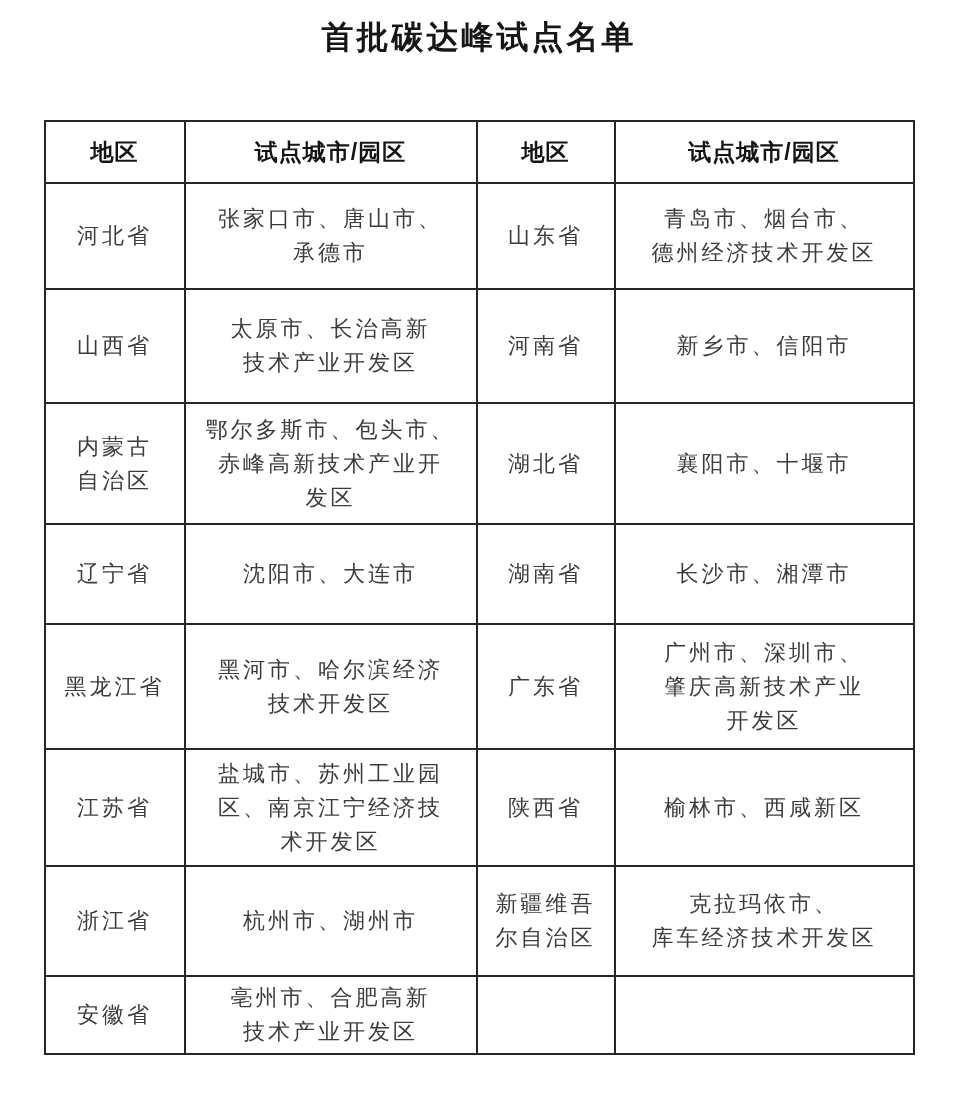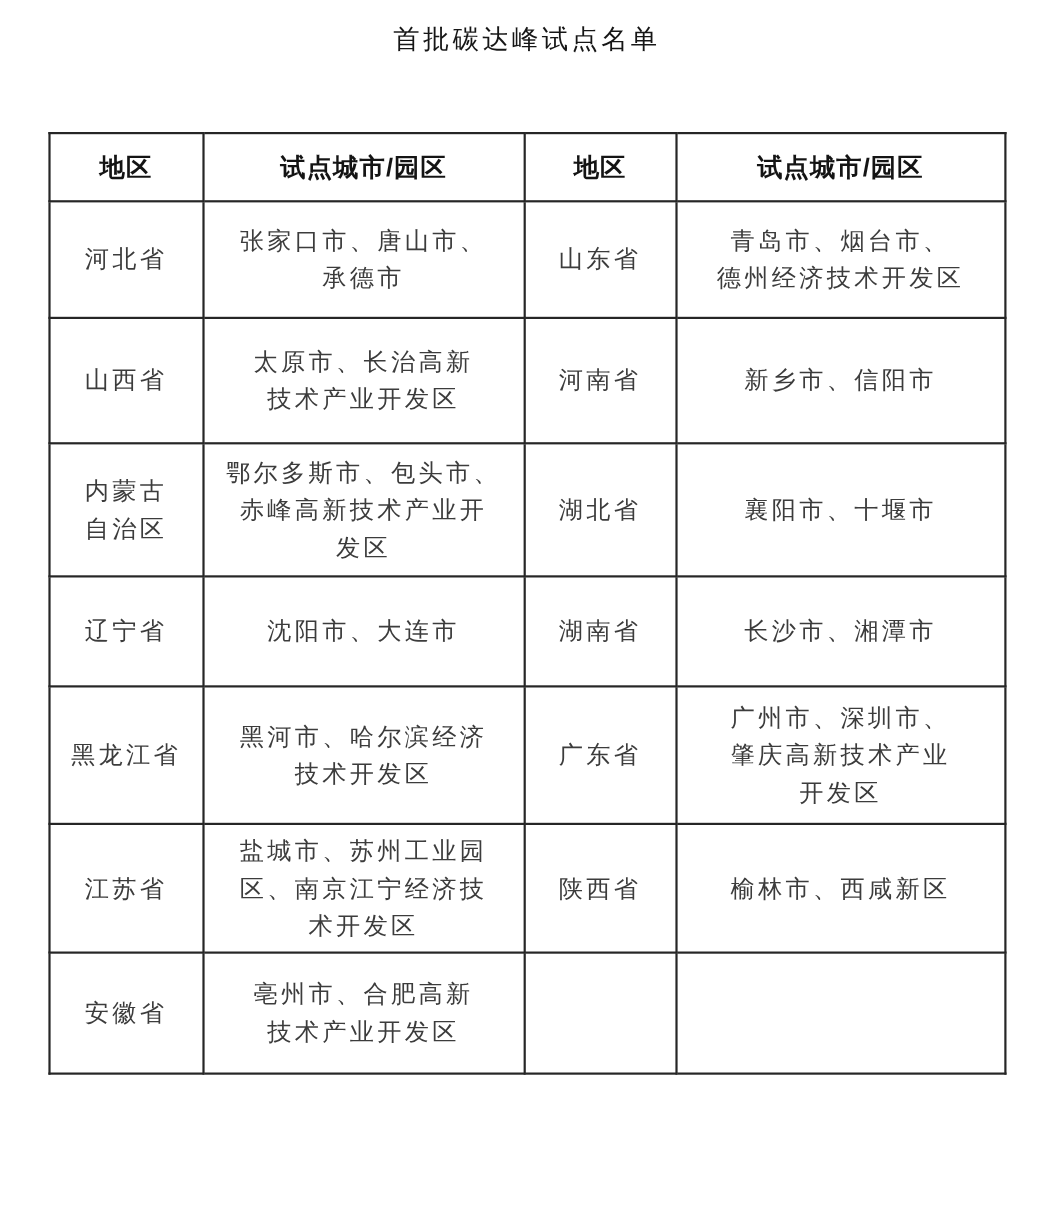--- a/index.html
+++ b/index.html
@@ -12,23 +12,23 @@
     width: 958px;
     height: 1117px;
     background: #ffffff;
     padding-top: 12px;
     overflow: hidden;
     font-family: "Liberation Serif", "DejaVu Serif", serif;
   }
   .doc-title {
     margin: 0 0 58px 0;
     text-align: center;
-    font-size: 24px;
+    font-size: 32px;
     line-height: 50px;
-    font-weight: normal;
+    font-weight: bold;
     letter-spacing: 3px;
     color: #161616;
     font-family: "Liberation Serif", "DejaVu Serif", serif;
   }
   table.pilot-table {
     border-collapse: collapse;
     margin: 0 auto;
     width: 869px;
     table-layout: fixed;
     background: #ffffff;
@@ -132,20 +132,28 @@
       </tr>
       <tr>
         <td>江苏省</td>
         <td>盐城市、苏州工业园
 区、南京江宁经济技
 术开发区</td>
         <td>陕西省</td>
         <td>榆林市、西咸新区</td>
       </tr>
       <tr>
+        <td>浙江省</td>
+        <td>杭州市、湖州市</td>
+        <td>新疆维吾
+尔自治区</td>
+        <td>克拉玛依市、
+库车经济技术开发区</td>
+      </tr>
+      <tr>
         <td>安徽省</td>
         <td>亳州市、合肥高新
 技术产业开发区</td>
         <td></td>
         <td></td>
       </tr>
     </tbody>
   </table>
 
 </div>

